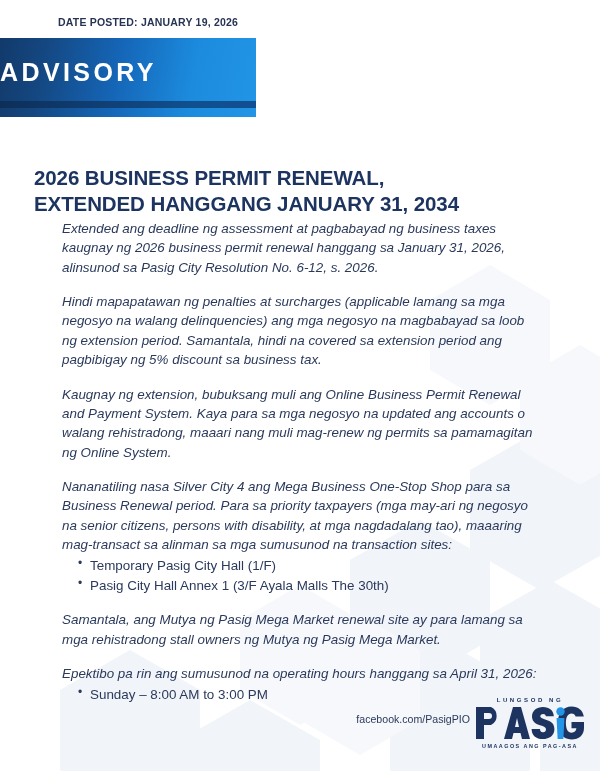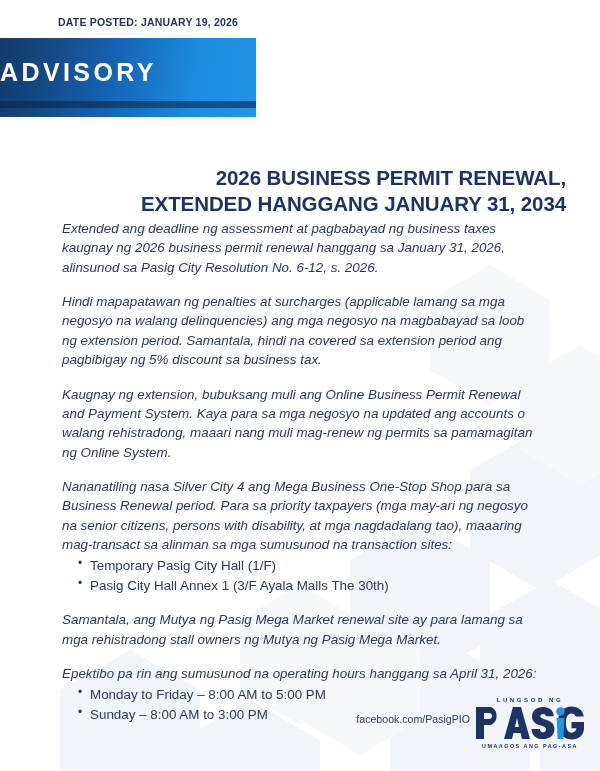--- a/index.html
+++ b/index.html
@@ -80,21 +80,21 @@
     letter-spacing: 3.4px;
     line-height: 1;
   }
 
   
   #doc-title {
     position: absolute;
     left: 0;
     right: 0;
     top: 151px;
-    text-align: right;
+    text-align: left;
     color: #1d3461;
     font-size: 20.5px;
     font-weight: 700;
     line-height: 1.30;
     letter-spacing: -0.1px;
     padding: 0 34px;
     box-sizing: border-box;
   }
   #doc-title .title-line { display: block; }
 
@@ -229,21 +229,20 @@
     <ul>
       <li>Temporary Pasig City Hall (1/F)</li>
       <li>Pasig City Hall Annex 1 (3/F Ayala Malls The 30th)</li>
     </ul>
 
     <p>Samantala, ang Mutya ng Pasig Mega Market renewal site ay para lamang sa mga rehistradong stall owners ng Mutya ng Pasig Mega Market.</p>
 
     <p class="tight">Epektibo pa rin ang sumusunod na operating hours hanggang sa April 31, 2026:</p>
 
     <ul>
-      <li>Monday to Friday – 8:00 AM to 5:00 PM</li>
       <li>Sunday – 8:00 AM to 3:00 PM</li>
     </ul>
 
   </div>
 
   <div id="footer">
 
     <div id="fb-link">facebook.com/PasigPIO</div>
 
     <div id="pasig-logo">

